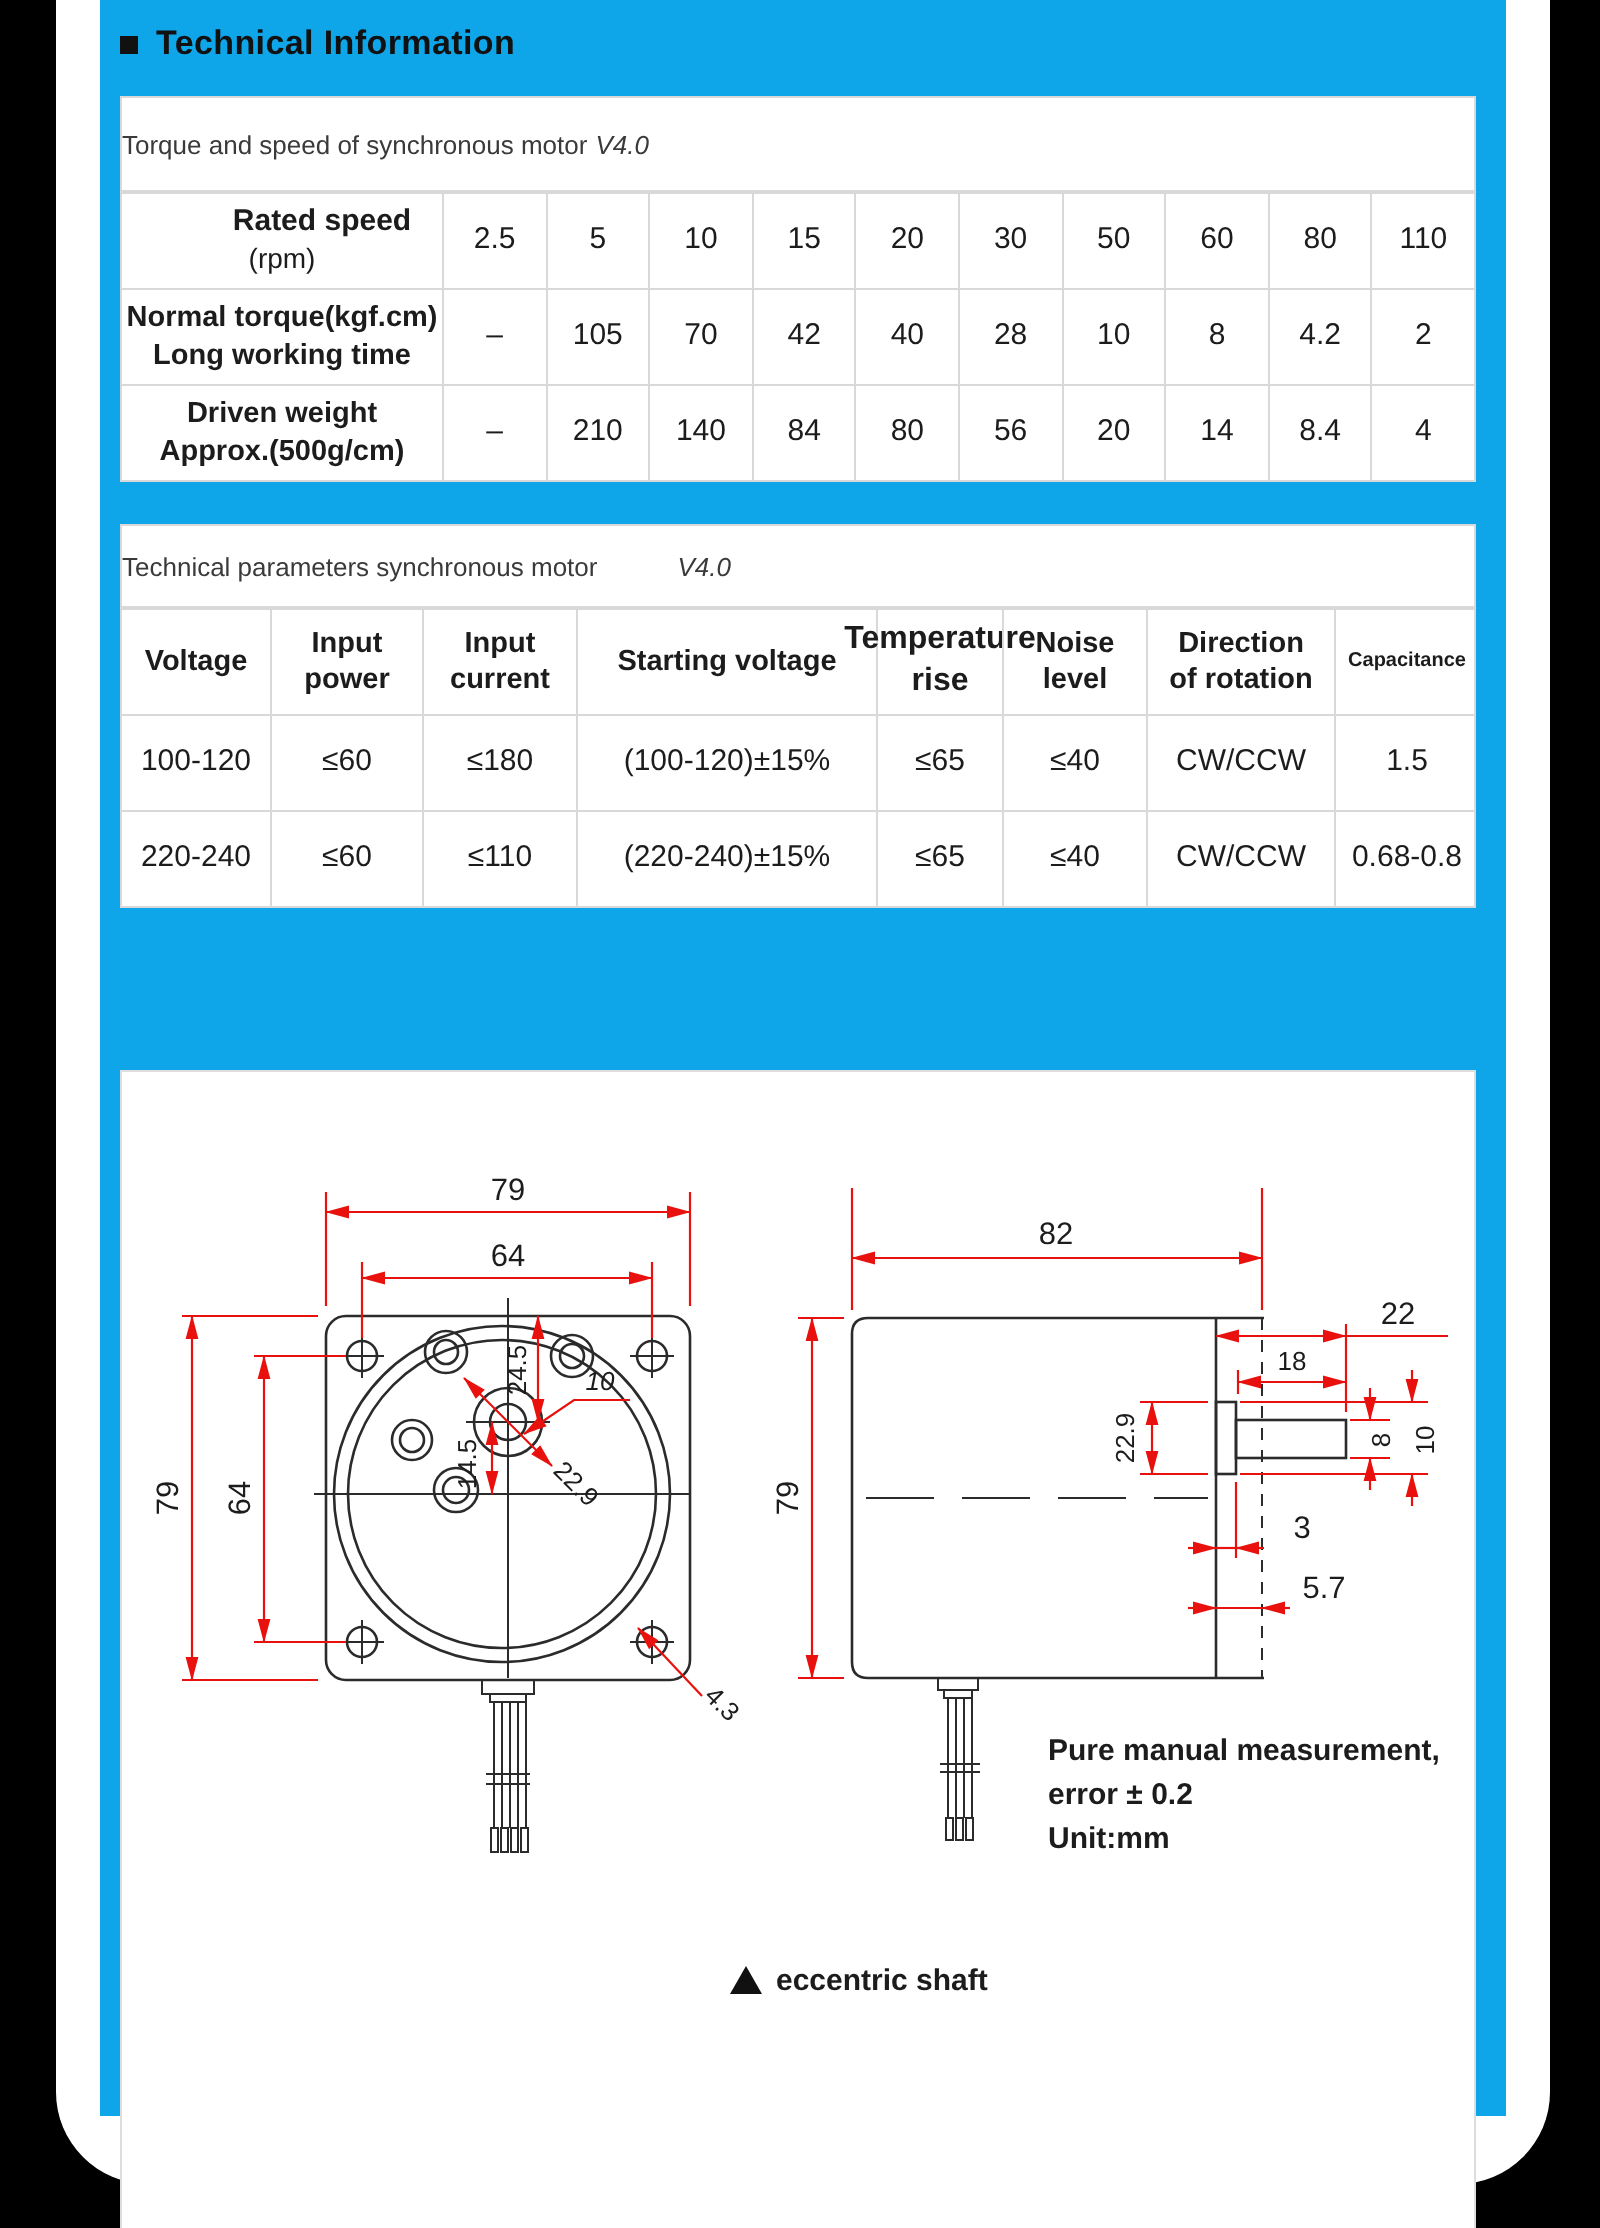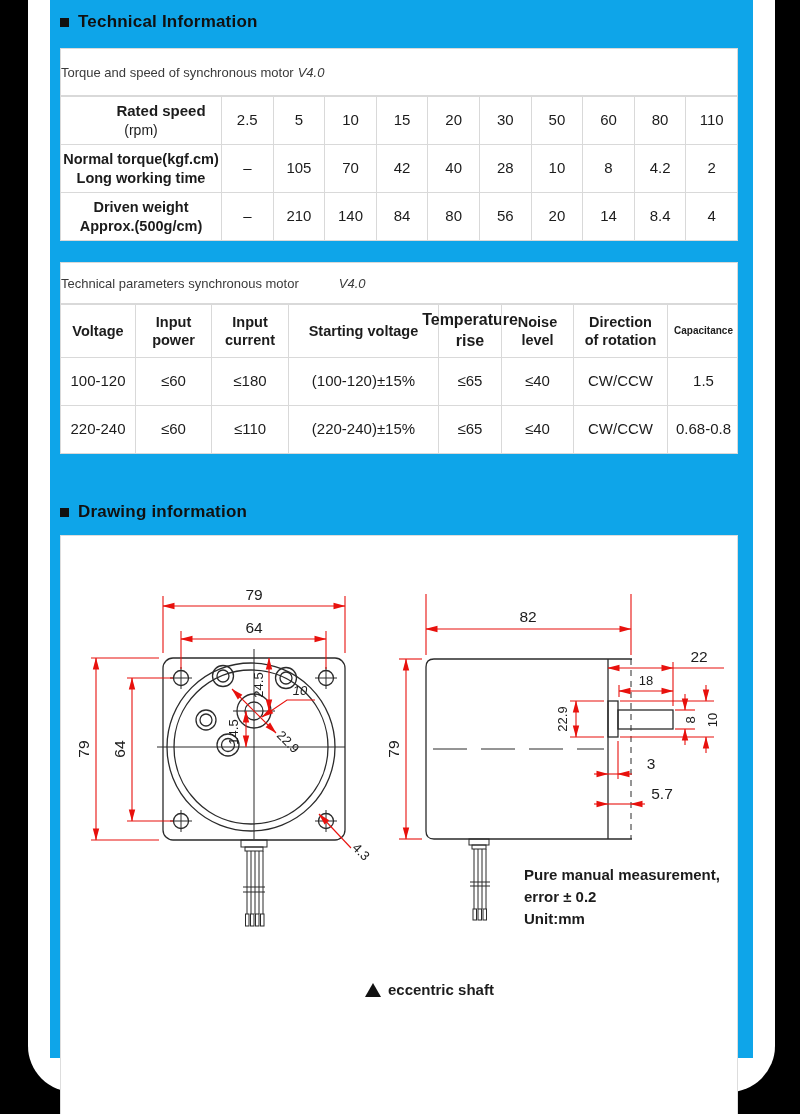--- a/index.html
+++ b/index.html
@@ -155,24 +155,20 @@
         <div class="cell">≤60</div>
         <div class="cell">≤110</div>
         <div class="cell">(220-240)±15%</div>
         <div class="cell">≤65</div>
         <div class="cell">≤40</div>
         <div class="cell">CW/CCW</div>
         <div class="cell">0.68-0.8</div>
       </div>
     </div>
 
-    <div class="sec-head" style="top:502px;">
-      <span class="sq"></span>
-      <span class="txt">Drawing information</span>
-    </div>
 
     <div id="drawbox" class="box">
       <svg width="676" height="513" viewBox="0 0 676 513">
         <defs>
           <marker id="ar" markerUnits="userSpaceOnUse" markerWidth="13" markerHeight="8" refX="12.5" refY="4" orient="auto-start-reverse">
             <path d="M13,4 L1,0.8 L1,7.2 Z" fill="#e8110d"></path>
           </marker>
         </defs>
 
         <g>

